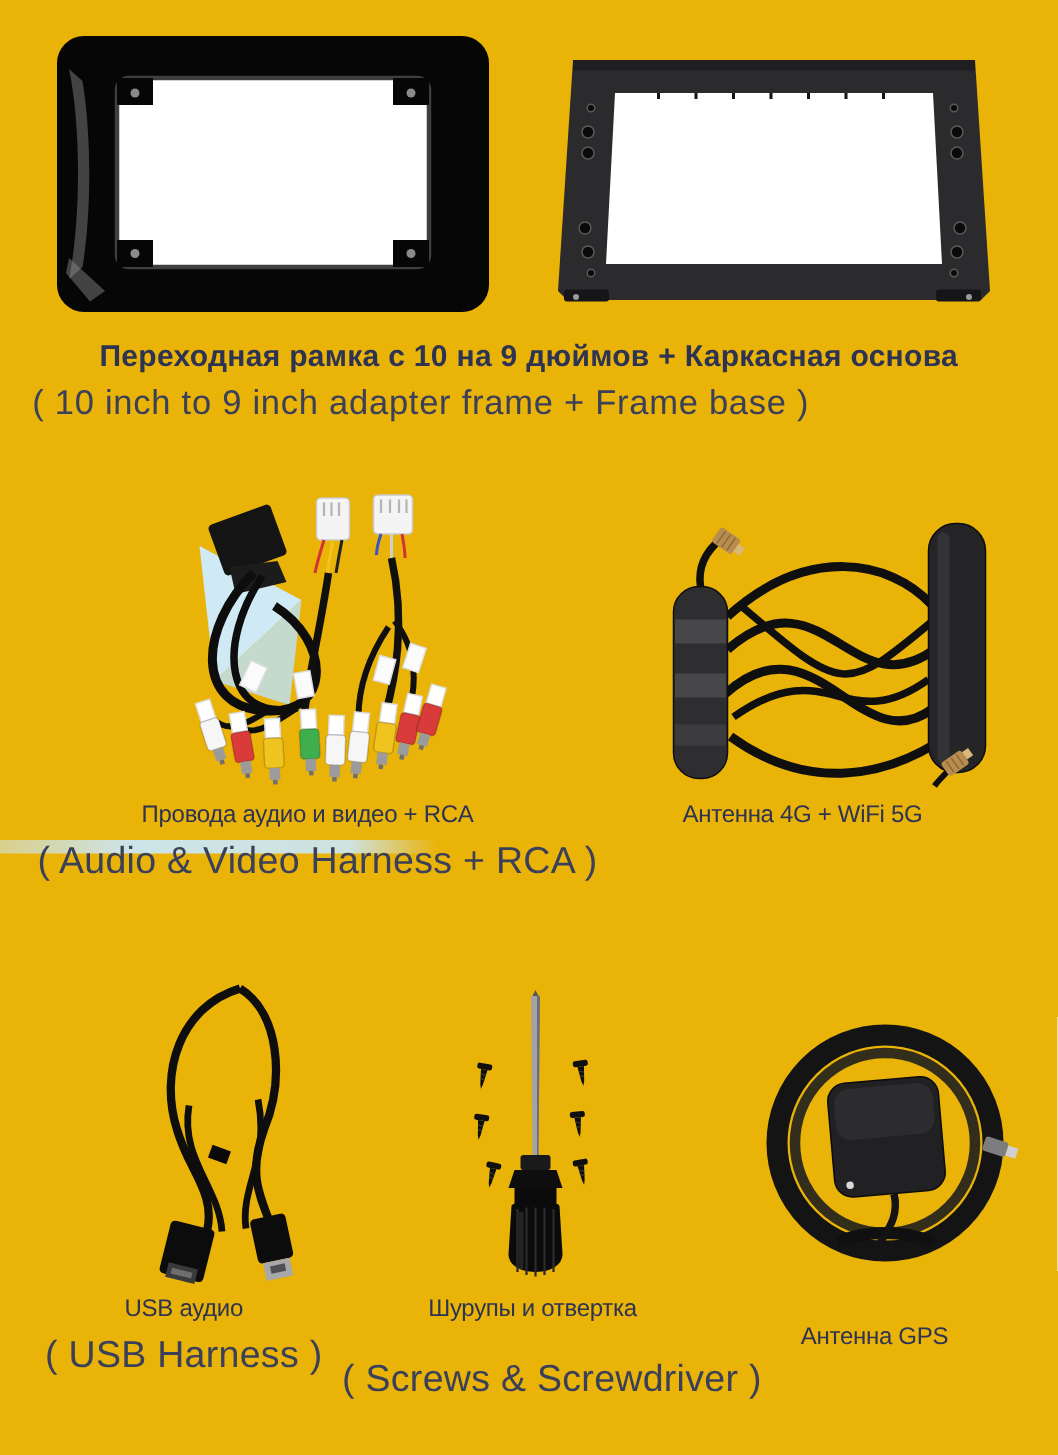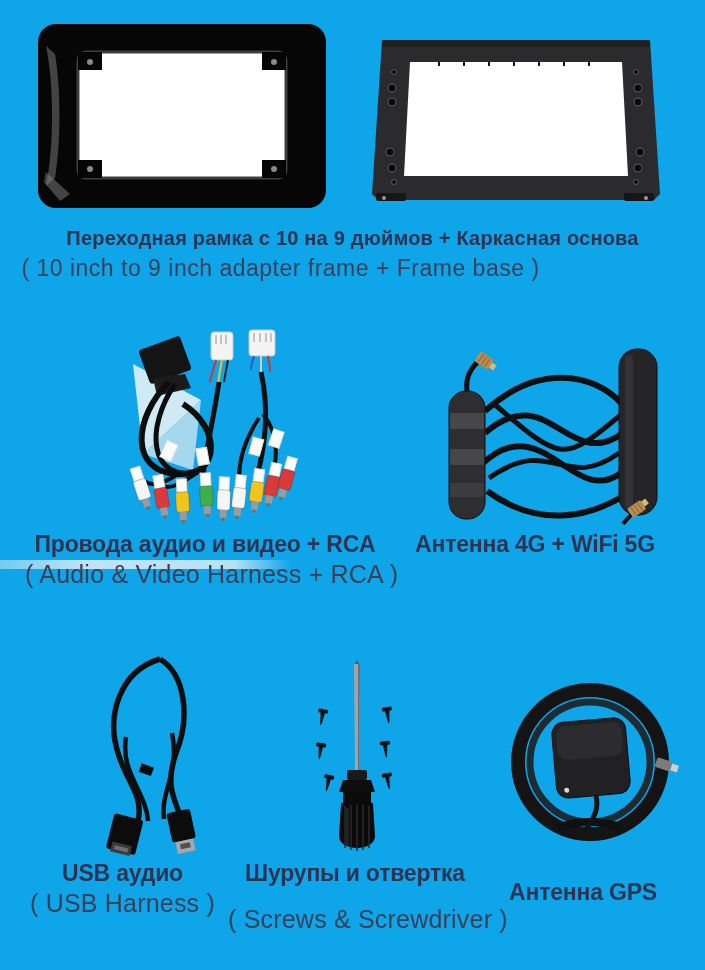--- a/index.html
+++ b/index.html
@@ -1,24 +1,24 @@
 <!DOCTYPE html>
 <html><head>
 <meta charset="utf-8">
 <style>
   html,body{margin:0;padding:0;background:#ffffff;}
   #stage{
-    position:relative;width:705px;height:970px;background:#0ea5e9;
+    position:relative;width:705px;height:970px;background:#eab308;
     font-family:"Liberation Sans",sans-serif;overflow:hidden;
     --cap-ru:#2d3352;--cap-en:#3a4059;
   }
   .photo{position:absolute;}
   .photo svg{display:block;width:100%;height:100%;}
   .cap{position:absolute;text-align:center;white-space:nowrap;}
-  .cap-ru{font-weight:700;font-size:23px;color:var(--cap-ru);letter-spacing:-0.2px;line-height:24px;}
+  .cap-ru{font-weight:400;font-size:16px;color:var(--cap-ru);letter-spacing:-0.2px;line-height:24px;}
   .cap-en{font-weight:400;font-size:25px;color:var(--cap-en);letter-spacing:0.2px;line-height:26px;}
   .title-ru{font-weight:700;font-size:20px;color:var(--cap-ru);letter-spacing:0.2px;line-height:24px;}
   .title-en{font-weight:400;font-size:23px;color:var(--cap-en);letter-spacing:0.5px;line-height:28px;}
   .wm-stripe{
     position:absolute;left:0;top:560px;width:292px;height:9px;
     background:linear-gradient(to right, rgba(203,231,245,0.55), rgba(203,231,245,0.95) 30%, rgba(203,231,245,0.9) 80%, rgba(203,231,245,0));
   }
 </style>
 </head>
 <body>

